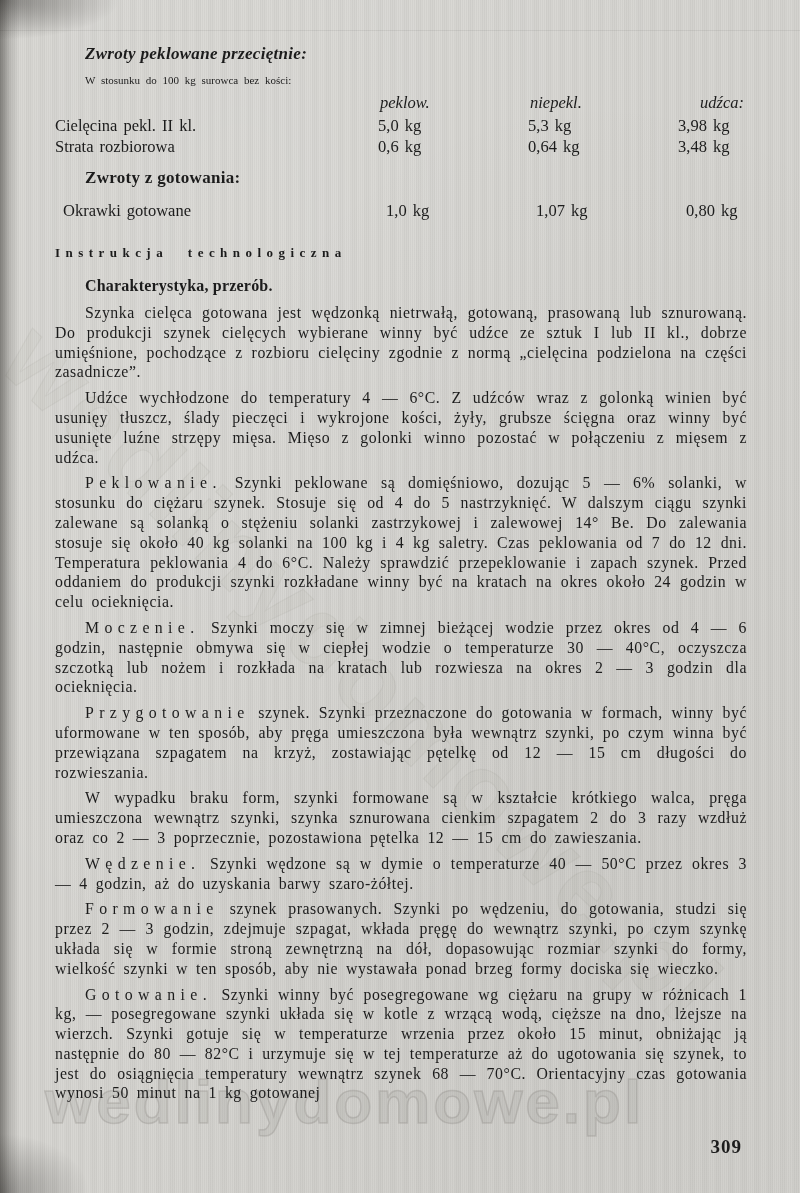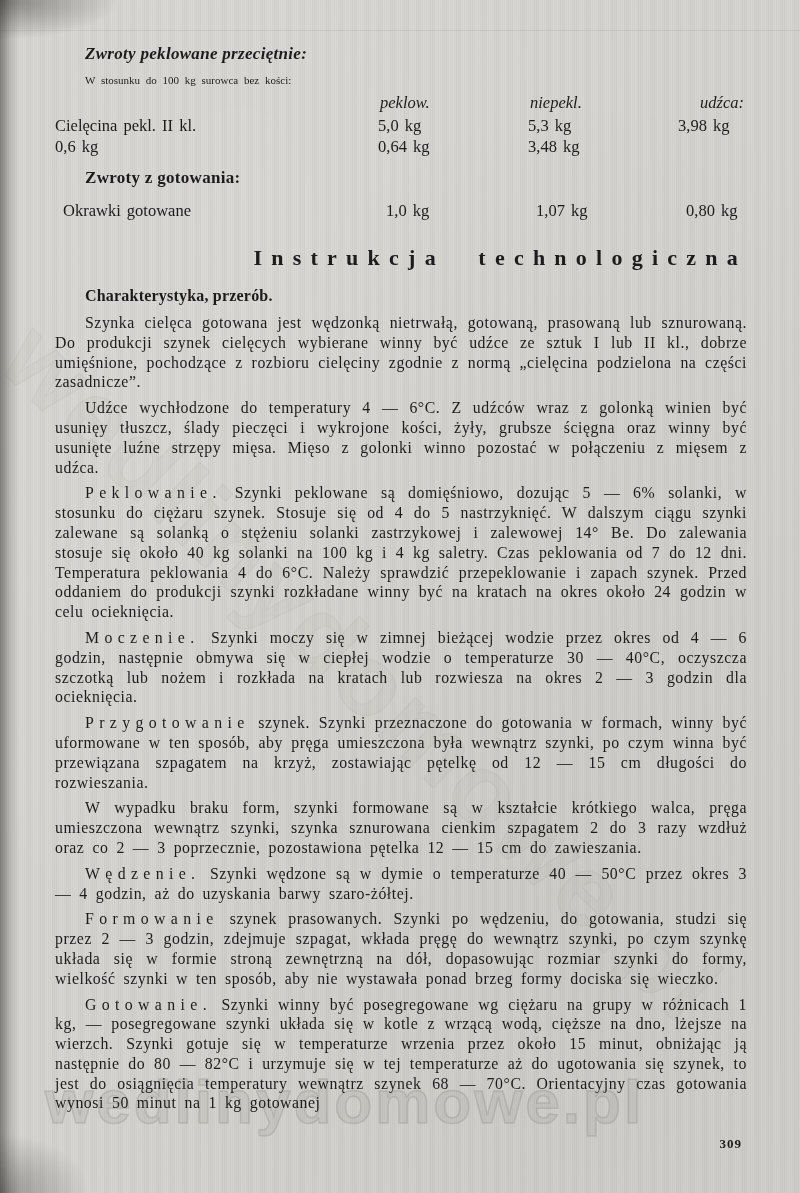--- a/index.html
+++ b/index.html
@@ -54,37 +54,37 @@
   .thead{margin-bottom:1px;font-style:italic;}
   .thead .cell{padding-left:2px;}
   .thead .c3{padding-left:22px;}
   .cooking-heading{
     font-weight:bold;font-size:17px;margin:10px 0 12px 30px;letter-spacing:0.3px;
   }
   .okrawki{margin-bottom:24px;margin-left:8px;}
 
   
   .instr-title{
-    text-align:right;font-weight:bold;font-size:22px;
+    text-align:left;font-weight:bold;font-size:13px;
     letter-spacing:0.42em;word-spacing:0.85em;
     margin:20px 0 16px 0;
   }
   .instr-subtitle{
     font-weight:bold;font-size:16px;margin:12px 0 8px 30px;letter-spacing:0.2px;
   }
   .para{
     font-size:15.8px;line-height:19.8px;text-align:justify;
     text-indent:30px;margin:0 0 6px 0;
     letter-spacing:0.55px;word-spacing:3.5px;
   }
   .lead{letter-spacing:0.34em;}
 
   .page-number{
     position:absolute;top:1136px;right:58px;
-    font-size:13px;font-weight:bold;letter-spacing:1px;
+    font-size:19px;font-weight:bold;letter-spacing:1px;
   }
 
   
   .watermark-bottom{
     position:absolute;left:45px;top:1066px;width:720px;
     font-family:"Liberation Sans","DejaVu Sans",sans-serif;
     font-weight:bold;font-size:62px;letter-spacing:3px;
     color:rgba(146,144,138,0.16);
     -webkit-text-stroke:1.5px rgba(112,110,104,0.22);
     pointer-events:none;white-space:nowrap;
@@ -123,20 +123,21 @@
     <span class="cell c3">udźca:</span>
   </div>
 
   <div class="trow">
     <span class="cell">Cielęcina pekl. II kl.</span>
     <span class="cell">5,0 kg</span>
     <span class="cell">5,3 kg</span>
     <span class="cell">3,98 kg</span>
   </div>
   <div class="trow">
+    <span class="cell">Strata rozbiorowa</span>
     <span class="cell">0,6 kg</span>
     <span class="cell">0,64 kg</span>
     <span class="cell">3,48 kg</span>
   </div>
 
   <div class="cooking-heading">Zwroty z gotowania:</div>
 
   <div class="trow okrawki">
     <span class="cell">Okrawki gotowane</span>
     <span class="cell">1,0 kg</span>

